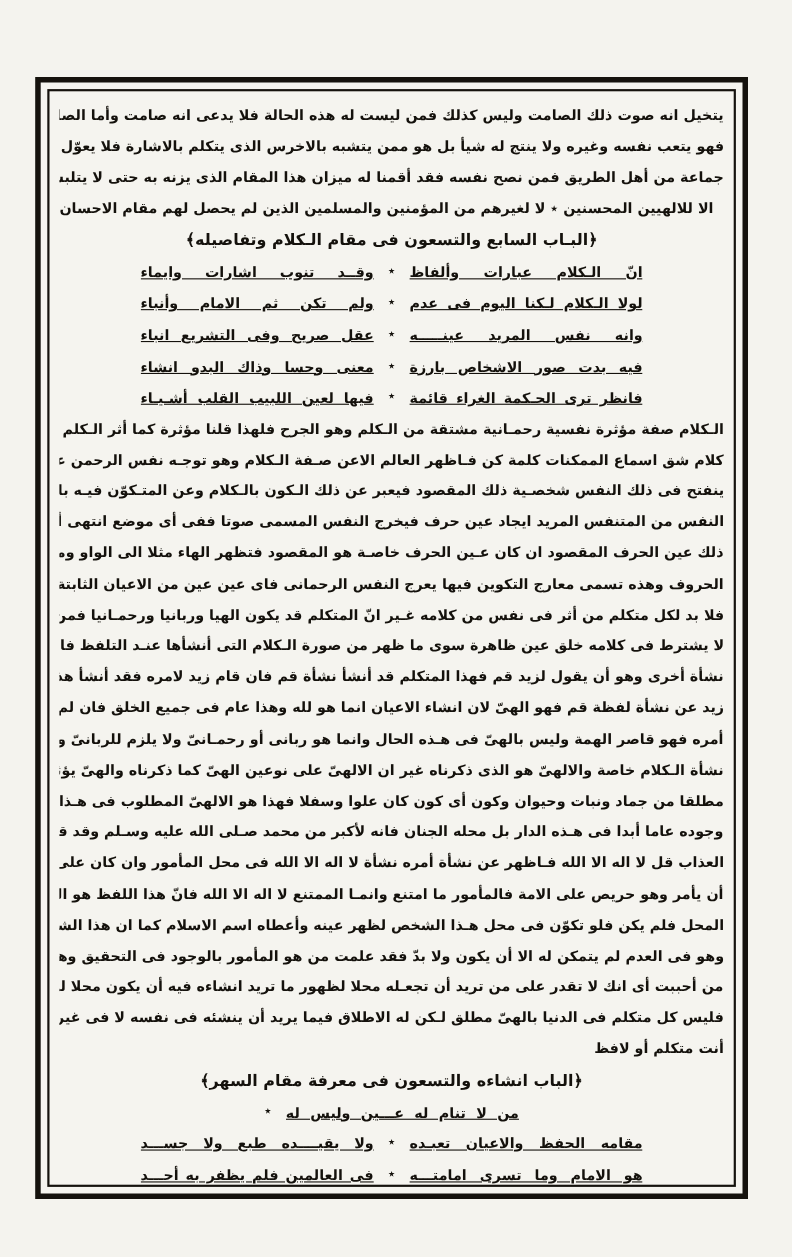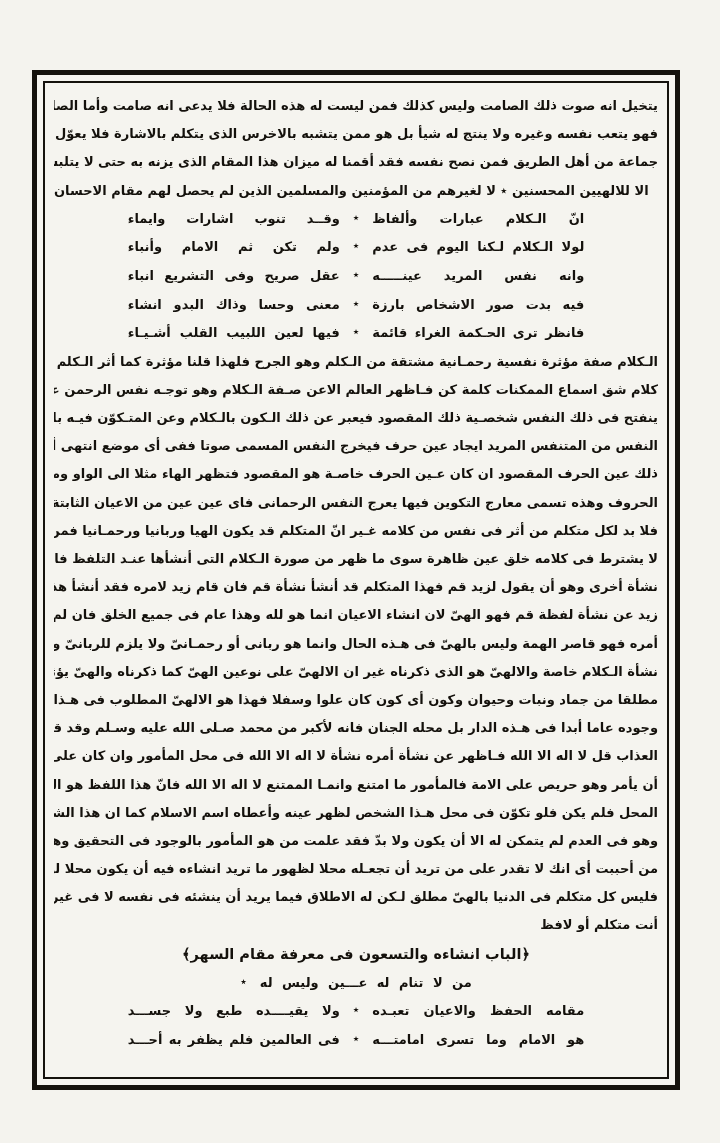--- a/index.html
+++ b/index.html
@@ -90,20 +90,21 @@
     height: 28.6px;
     line-height: 28.6px;
     overflow: hidden;
   }
   .hemi {
     width: 212px;
     text-align: justify;
     text-align-last: justify;
     white-space: nowrap;
     overflow: hidden;
+    text-decoration: underline;
   }
   .verse-sep {
     flex: 0 0 auto;
     font-size: 12px;
     position: relative;
     top: -2px;
   }
 </style>
 </head>
 <body>
@@ -116,20 +117,21 @@
     <div class="frame-inner">
       <div class="text-block">
 
         <div>
           <div class="jline">يتخيل انه صوت ذلك الصامت وليس كذلك فمن ليست له هذه الحالة فلا يدعى انه صامت وأما الصامت المتكلم بالاشارة</div>
           <div class="jline">فهو يتعب نفسه وغيره ولا ينتج له شيأ بل هو ممن يتشبه بالاخرس الذى يتكلم بالاشارة فلا يعوّل عليه وهـذا ممـا غلط فيه</div>
           <div class="jline">جماعة من أهل الطريق فمن نصح نفسه فقد أقمنا له ميزان هذا المقام الذى يزنه به حتى لا يتلبس عليه الامر وهذا لا يكون</div>
           <div class="endline-left">الا للالهيين المحسنين ٭ لا لغيرهم من المؤمنين والمسلمين الذين لم يحصل لهم مقام الاحسان</div>
         </div>
 
+        <div class="chapter-heading">﴿البـاب السابع والتسعون فى مقام الـكلام وتفاصيله﴾</div>
 
         <div>
           <div class="verse">
             <span class="hemi">انّ الـكلام عبارات وألفاظ</span>
             <span class="verse-sep">٭</span>
             <span class="hemi">وقــد تنوب اشارات وايماء</span>
           </div>
           <div class="verse">
             <span class="hemi">لولا الـكلام لـكنا اليوم فى عدم</span>
             <span class="verse-sep">٭</span>

